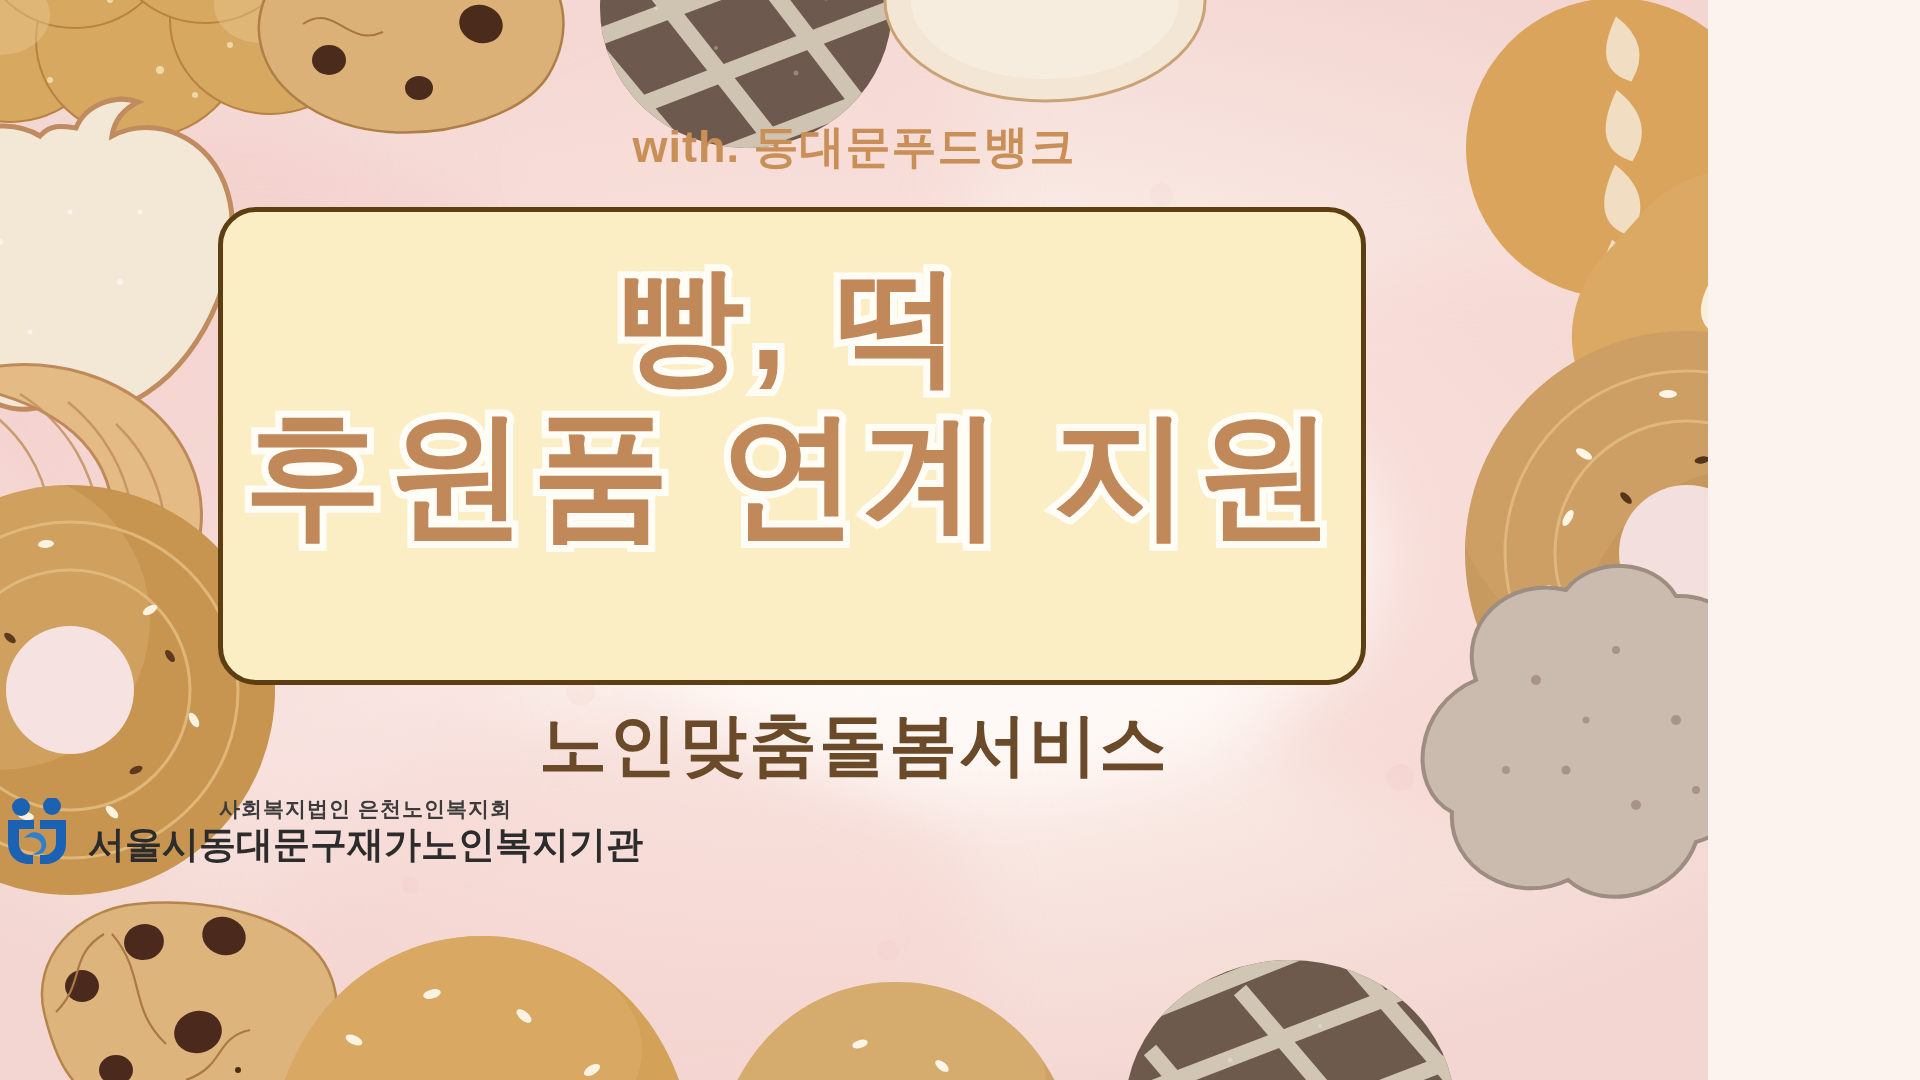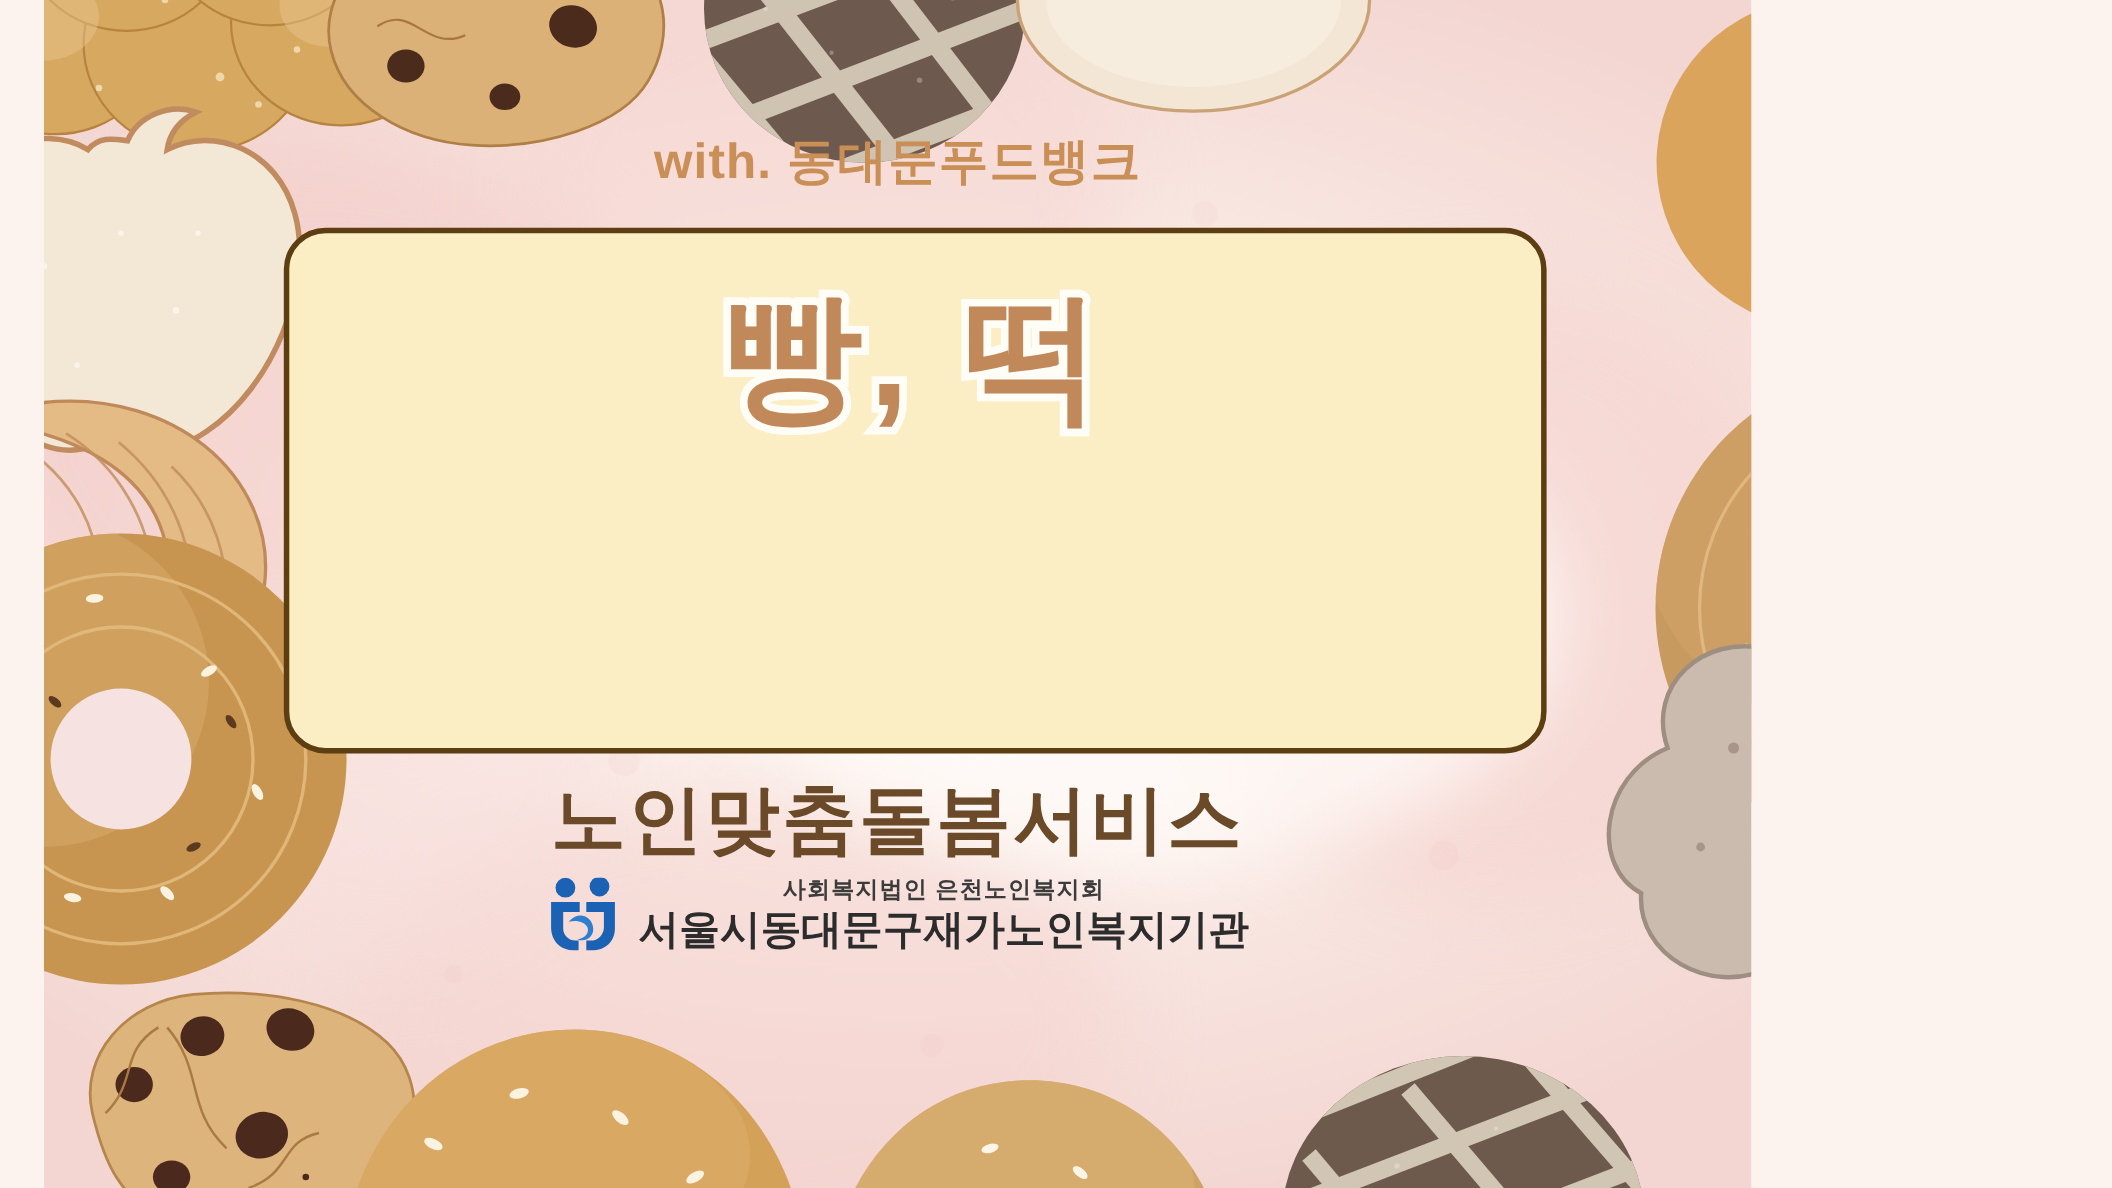--- a/index.html
+++ b/index.html
@@ -1,24 +1,23 @@
 <!DOCTYPE html>
 <html><head>
 <meta charset="utf-8">
 <style>
   html,body{margin:0;padding:0;}
   body{
     width:1920px;height:1080px;overflow:hidden;
     font-family:"Liberation Sans","DejaVu Sans",sans-serif;
     background:#fdf3ee;
   }
-  .poster{position:relative;width:1552px;height:1080px;overflow:hidden;
+  .poster{position:relative;width:1708px;height:1080px;overflow:hidden;
     background:
       radial-gradient(ellipse 70% 55% at 50% 48%, #fdf7f4 0%, #fbeee9 42%, #f7e1dc 72%, #f3d6d2 100%);
-    margin-left: 40px;
   }
   
   .wash{position:absolute;border-radius:50%;filter:blur(34px);pointer-events:none;}
   .wash.w1{left:-60px;top:120px;width:620px;height:520px;background:rgba(243,200,196,.55);}
   .wash.w2{left:420px;top:-40px;width:560px;height:420px;background:rgba(246,212,208,.5);}
   .wash.w3{right:-40px;top:260px;width:560px;height:560px;background:rgba(244,204,200,.45);}
   .wash.w4{left:280px;bottom:-60px;width:700px;height:420px;background:rgba(245,209,205,.45);}
   .wash.w5{left:620px;top:330px;width:760px;height:460px;background:rgba(255,252,250,.75);}
   .wash.w6{left:100px;top:520px;width:420px;height:360px;background:rgba(248,222,219,.5);}
   .speck{position:absolute;inset:0;pointer-events:none;opacity:.5;
@@ -69,21 +68,21 @@
   .t-line.l2{font-size:138px;margin-top:12px;}
 
   .subtitle{
     position:absolute;left:0;right:0;top:700px;text-align:center;
     font-size:68px;font-weight:800;color:#6b4a2a;letter-spacing:2px;
     white-space:nowrap;
   }
 
   .footer{
     position:absolute;left:0;right:4px;top:797px;
-    display:flex;align-items:center;justify-content:center;gap:14px;
+    display:flex;align-items:center;gap:14px;
   }
   .logo-mark{width:74px;height:66px;flex:none;}
   .org{display:flex;flex-direction:column;align-items:center;line-height:1.12;}
   .org-top{font-size:21px;font-weight:700;color:#3b3b3b;letter-spacing:1px;white-space:nowrap;}
   .org-main{font-size:37px;font-weight:800;color:#2c2c2c;letter-spacing:0px;white-space:nowrap;margin-top:3px;}
 </style>
 </head>
 <body>
 
 <div class="poster">
@@ -432,20 +431,21 @@
     </svg>
   </div>
 
   <div class="content">
 
     <div class="with-line">with. 동대문푸드뱅크</div>
 
     <div class="card">
       <div class="title-wrap">
         <span class="t-line l1">빵, 떡</span>
+        <span class="t-line l2">후원품 연계 지원</span>
       </div>
     </div>
 
     <div class="subtitle">노인맞춤돌봄서비스</div>
 
     <div class="footer">
       <span class="logo-mark">
         <svg viewBox="0 0 74 66" width="74" height="66">
           <circle cx="21" cy="9" r="9" fill="#1b62b5"></circle>
           <circle cx="52" cy="8" r="9" fill="#1b62b5"></circle>

